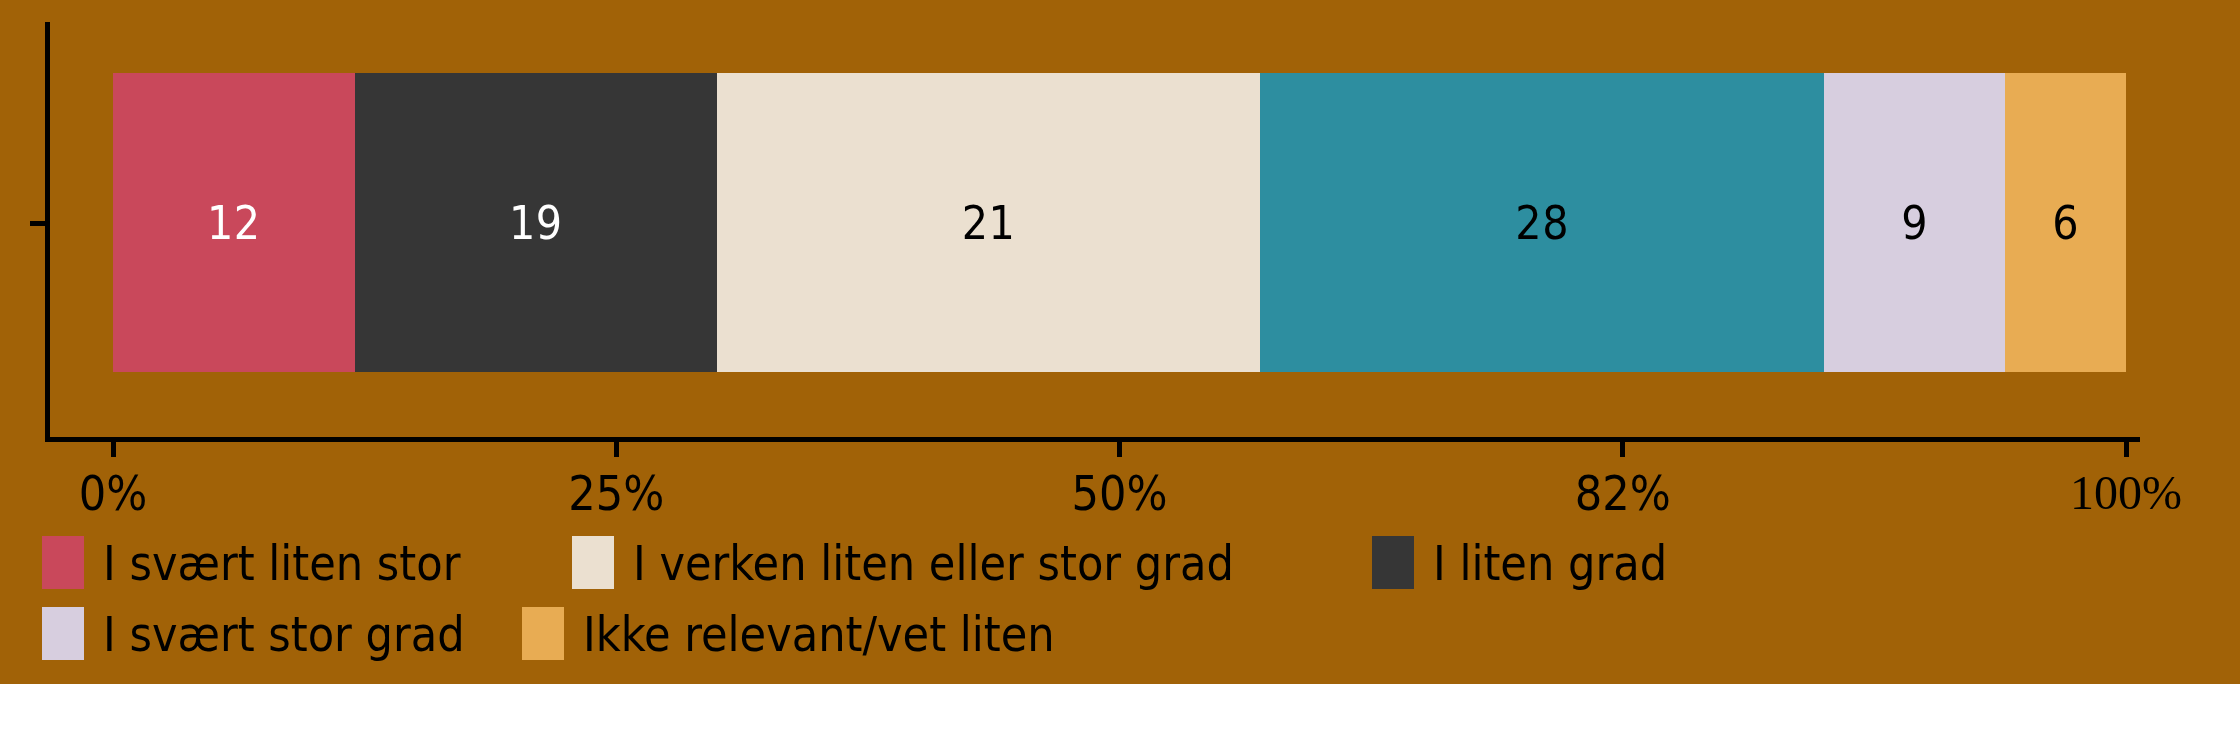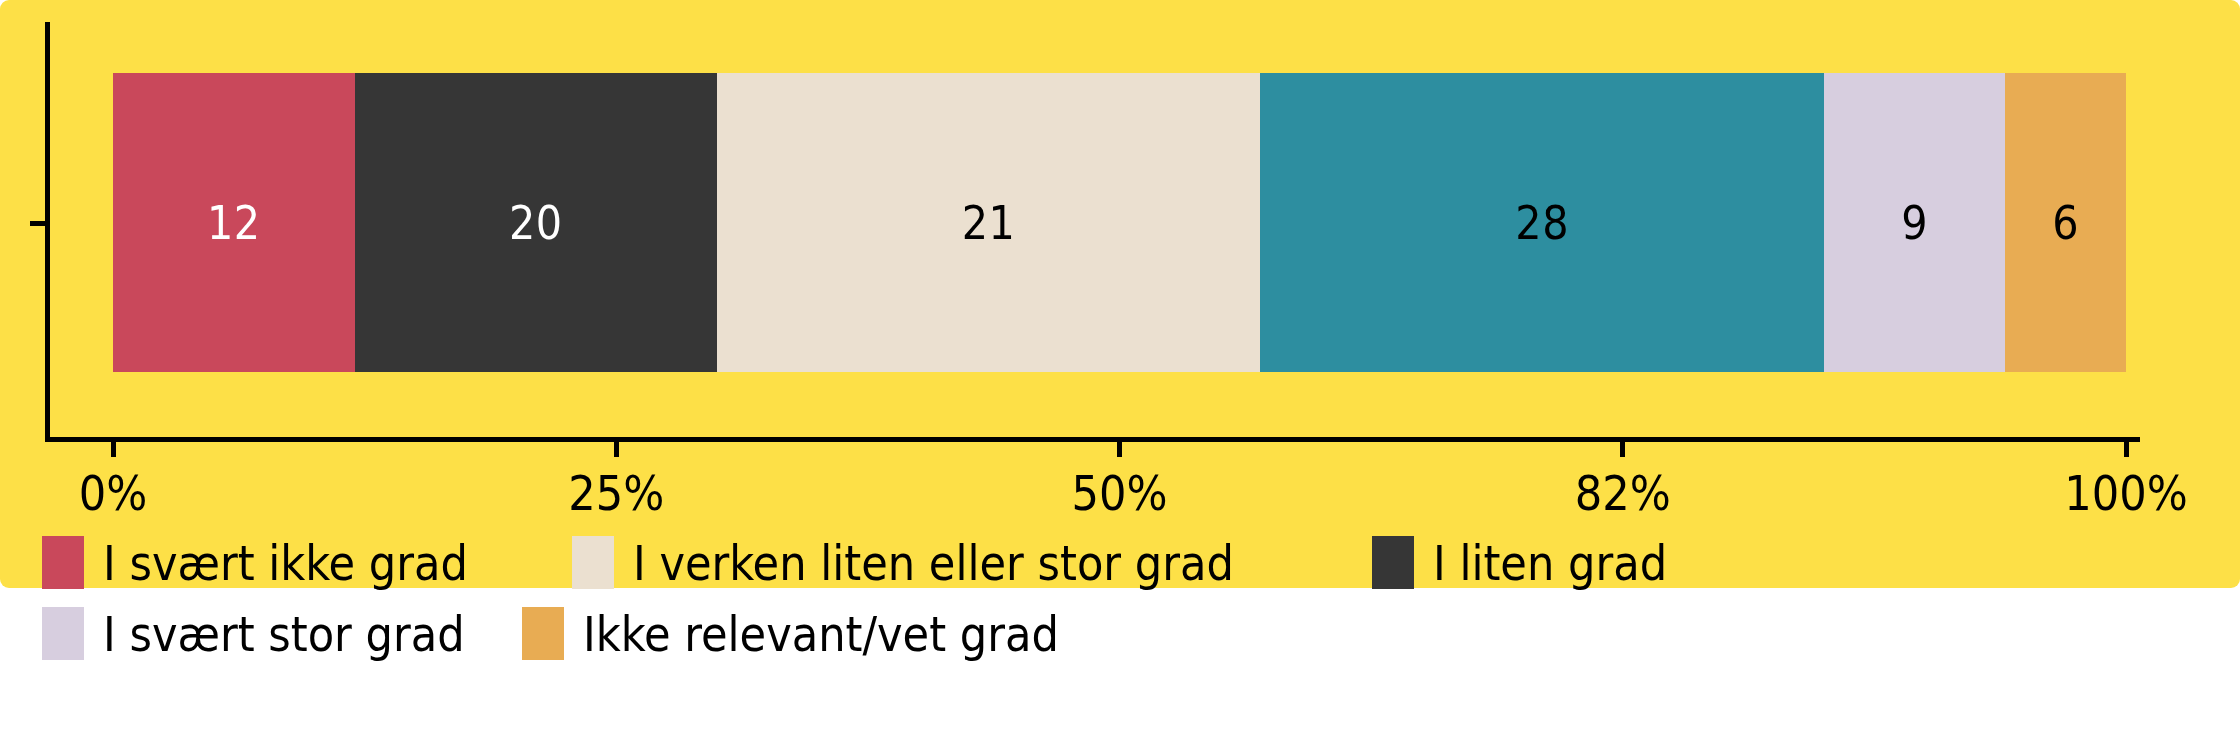--- a/index.html
+++ b/index.html
@@ -11,23 +11,22 @@
     width: 2240px;
     height: 736px;
     font-family: "DejaVu Sans Condensed", "Liberation Sans Narrow", "Liberation Sans", sans-serif;
     -webkit-font-smoothing: antialiased;
     overflow: hidden;
   }
 
   #figure {
     position: relative;
     width: 2240px;
-    height: 588px;
-    background: #fde047;
-    border-radius: 9px;
+    height: 684px;
+    background: #a16207;
   }
 
   
   #plot-area {
     position: absolute;
     left: 45px;
     top: 22px;
     width: 2095px;
     height: 420px;
   }
@@ -148,21 +147,21 @@
 
     <div id="y-axis-spine"></div>
     <div id="x-axis-spine"></div>
     <div id="y-tick-0"></div>
 
     <div id="stacked-bar">
         <div class="bar-segment" style="flex: 0 0 12%; background: rgb(201, 72, 91);">
           <span class="segment-label" style="color: rgb(255, 255, 255);">12</span>
         </div>
         <div class="bar-segment" style="flex: 0 0 18%; background: rgb(54, 54, 54);">
-          <span class="segment-label" style="color: rgb(255, 255, 255);">20</span>
+          <span class="segment-label" style="color: rgb(255, 255, 255);">19</span>
         </div>
         <div class="bar-segment" style="flex: 0 0 27%; background: rgb(235, 224, 208);">
           <span class="segment-label" style="color: rgb(0, 0, 0);">21</span>
         </div>
         <div class="bar-segment" style="flex: 0 0 28%; background: rgb(45, 142, 160);">
           <span class="segment-label" style="color: rgb(0, 0, 0);">28</span>
         </div>
         <div class="bar-segment" style="flex: 0 0 9%; background: rgb(215, 206, 223);">
           <span class="segment-label" style="color: rgb(0, 0, 0);">9</span>
         </div>
@@ -176,45 +175,45 @@
         <div class="x-tick" style="left: 568.75px;"></div>
         <div class="x-tick" style="left: 1072px;"></div>
         <div class="x-tick" style="left: 1575.25px;"></div>
         <div class="x-tick" style="left: 2078.5px;"></div>
       </div>
     <div id="x-tick-labels">
         <div class="x-tick-label" style="left: 68px;">0%</div>
         <div class="x-tick-label" style="left: 571.25px;">25%</div>
         <div class="x-tick-label" style="left: 1074.5px;">50%</div>
         <div class="x-tick-label" style="left: 1577.75px;">82%</div>
-        <div class="x-tick-label" style="left: 2081px;">100%</div>
+        <div class="x-tick-label" style="left: 2081px; font-family: Liberation Serif, serif;">100%</div>
       </div>
 
   </div>
 
   <div id="legend">
       <div class="legend-row">
         <div class="legend-item col-0">
           <span class="legend-swatch" style="background: rgb(201, 72, 91);"></span>
-          <span class="legend-label">I svært ikke grad</span>
+          <span class="legend-label">I svært liten stor</span>
         </div>
         <div class="legend-item col-2">
           <span class="legend-swatch" style="background: rgb(235, 224, 208);"></span>
           <span class="legend-label">I verken liten eller stor grad</span>
         </div>
         <div class="legend-item col-1">
           <span class="legend-swatch" style="background: rgb(54, 54, 54);"></span>
           <span class="legend-label">I liten grad</span>
         </div>
       </div>
       <div class="legend-row">
         <div class="legend-item col-1">
           <span class="legend-swatch" style="background: rgb(215, 206, 223);"></span>
           <span class="legend-label">I svært stor grad</span>
         </div>
         <div class="legend-item col-2">
           <span class="legend-swatch" style="background: rgb(232, 172, 83);"></span>
-          <span class="legend-label">Ikke relevant/vet grad</span>
+          <span class="legend-label">Ikke relevant/vet liten</span>
         </div>
       </div>
     </div>
 
 </div>
 
 </body></html>

